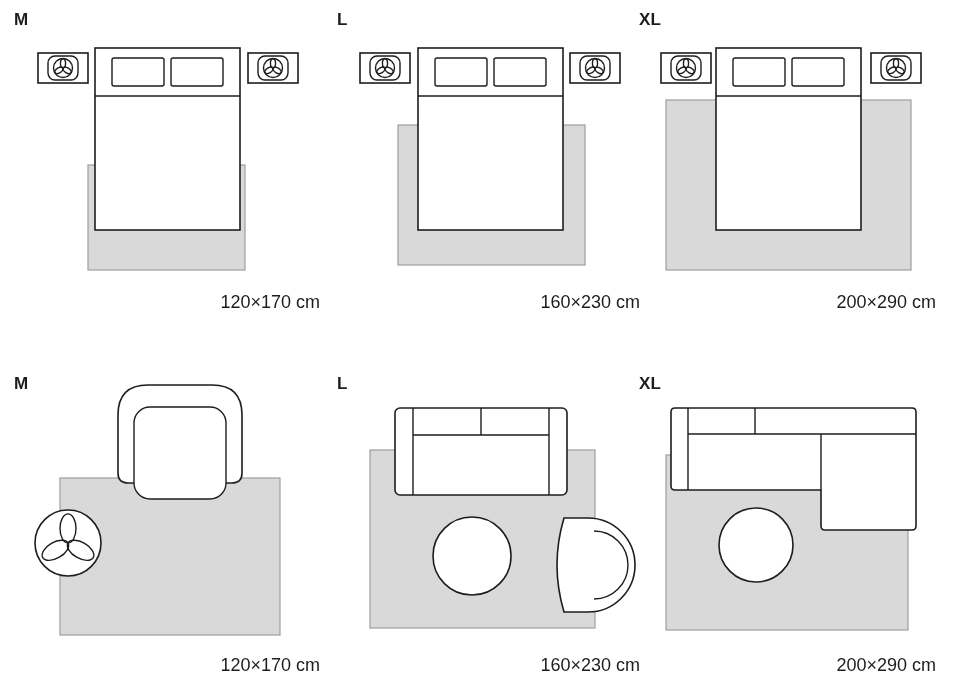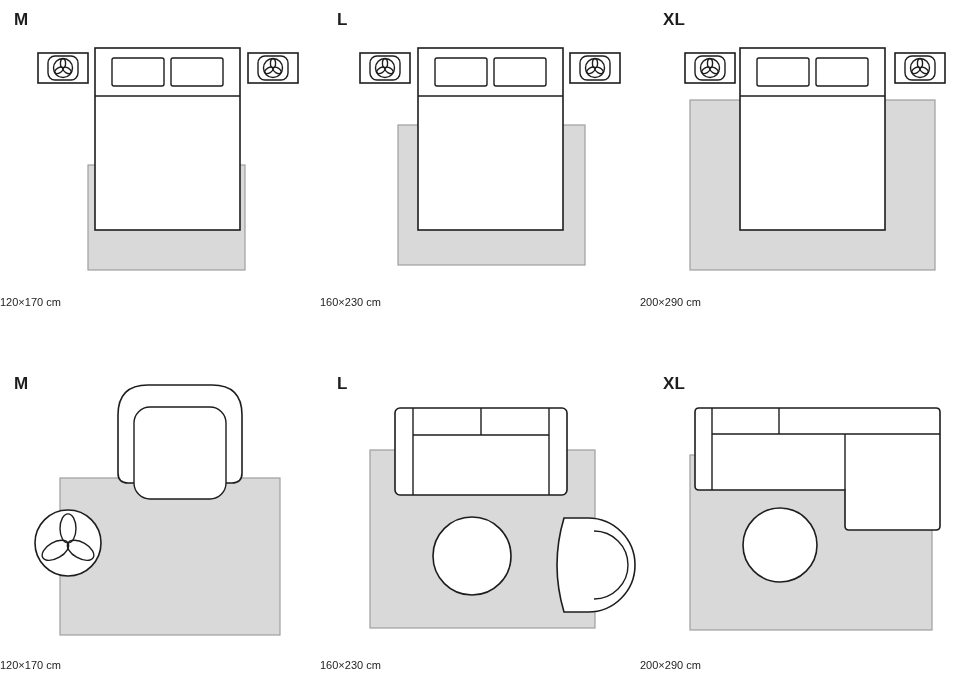--- a/index.html
+++ b/index.html
@@ -1,28 +1,28 @@
 <!DOCTYPE html>
 <html style="--rug-fill: #d9d9d9; --rug-stroke: #9e9e9e; --outline: #1d1d1d; --text: #1d1d1d; --background: #ffffff;"><head>
 <meta charset="utf-8">
 <style>
   html,body{margin:0;padding:0;}
   body{background:#fff;font-family:"Liberation Sans",sans-serif;}
   .canvas{position:relative;width:960px;height:690px;background:var(--background,#fff);overflow:hidden;}
   .cell{position:absolute;width:320px;}
   .row-top{top:0;height:335px;}
   .row-bottom{top:365px;height:325px;}
-  .c1{left:0;} .c2{left:320px;} .c3{left:640px;}
+  .c1{left:0;} .c2{left:320px;} .c3{left:616px;}
   .size-label{position:absolute;font-size:17px;line-height:20px;font-weight:bold;color:var(--text,#1d1d1d);letter-spacing:.2px;}
   .row-top .size-label{top:10px;}
   .row-bottom .size-label{top:9px;}
   .c1 .size-label{left:14px;}
   .c2 .size-label{left:17px;}
   .c3 .size-label{left:23px;}
-  .dim-label{position:absolute;left:0;width:100%;top:292px;font-size:11px;line-height:20px;color:var(--text,#1d1d1d);text-align:left;}
+  .dim-label{position:absolute;left:0;width:100%;top:292px;font-size:18px;line-height:20px;color:var(--text,#1d1d1d);text-align:right;}
   .row-bottom .dim-label{top:290px;}
   .scene{position:absolute;left:0;}
   .row-top .scene{top:40px;}
   .row-bottom .scene{top:0;}
   .rug{fill:var(--rug-fill,#d9d9d9);stroke:var(--rug-stroke,#9e9e9e);stroke-width:1.2;}
   .furn{fill:#fff;stroke:var(--outline,#1d1d1d);stroke-width:1.6;}
   .furn2{fill:#fff;stroke:var(--outline,#1d1d1d);stroke-width:1.4;}
   .ln{fill:none;stroke:var(--outline,#1d1d1d);stroke-width:1.4;}
 </style>
 </head>

